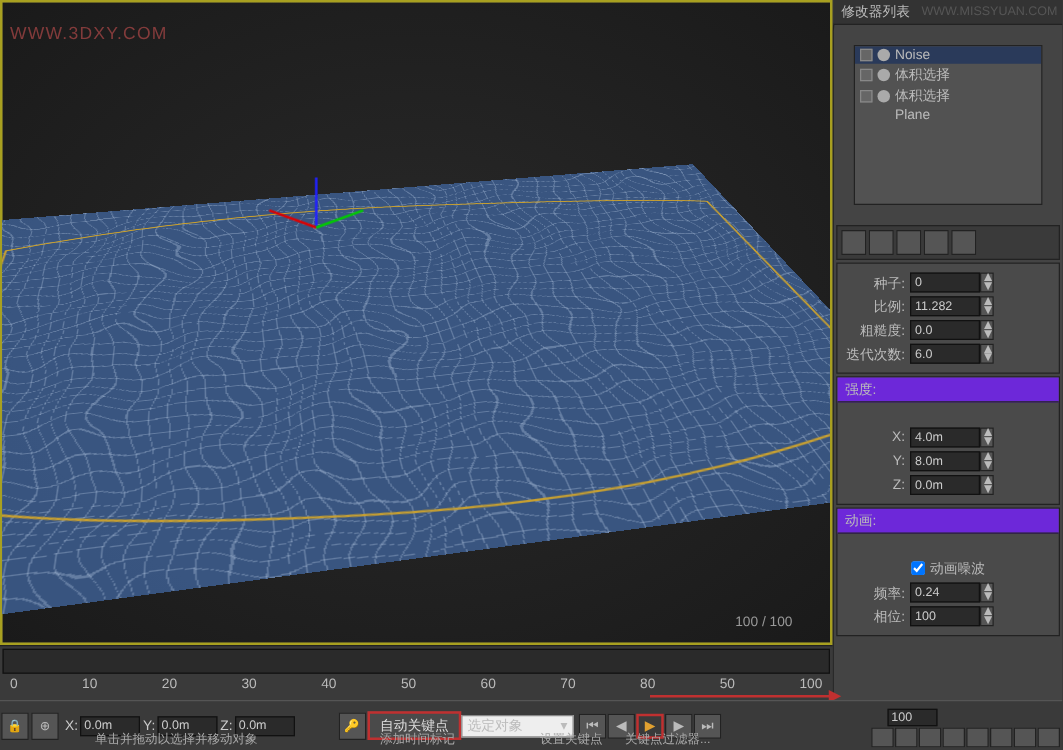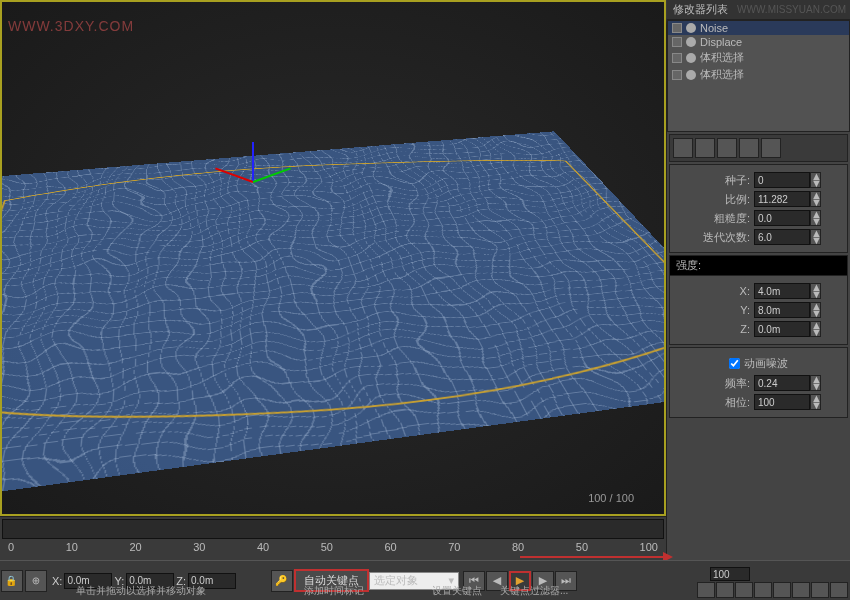--- a/index.html
+++ b/index.html
@@ -10,31 +10,31 @@
 .mesh{position:absolute;top:20px;left:-30px;width:700px;height:480px;transform:perspective(800px) rotateX(55deg) rotateZ(-10deg);}
 .mesh svg{width:100%;height:100%;}
 .gizmo{position:absolute;left:250px;top:140px;}
 .gizmo .ax{position:absolute;width:2px;height:40px;transform-origin:bottom;}
 .gizmo .rx{background:#d00;transform:rotate(-70deg);}
 .gizmo .ry{background:#0c0;transform:rotate(70deg);}
 .gizmo .rz{background:#22f;transform:rotate(0);}
 .frame-ind{position:absolute;right:30px;bottom:10px;color:#999;font-size:11px;}
 .right-panel{position:absolute;right:0;top:0;width:184px;height:600px;background:#444;border-left:1px solid #222;border-radius:25px;}
 .stack-title{background:#333;padding:2px 6px;font-size:11px;border-bottom:1px solid #222;}
-.stack{background:#525252;border:1px solid #222;margin:0;height:112px;overflow:auto;}
+.stack{background:#525252;border:1px solid #222;margin:16px;height:128px;overflow:auto;}
 .stack-row{display:flex;align-items:center;padding:1px 4px;gap:4px;}
 .stack-row.sel{background:#2a3a5a;}
 .stack-row .tog{width:10px;height:10px;border:1px solid #888;background:#666;}
 .stack-row .bulb{width:10px;height:10px;border-radius:50%;background:#aaa;}
 .stack-btns{display:flex;gap:2px;padding:3px;background:#3a3a3a;border:1px solid #222;margin:2px;}
 .stack-btns .b{width:20px;height:20px;background:#555;border:1px solid #222;}
 .params{margin:2px;background:#4a4a4a;border:1px solid #222;padding:4px;}
-.param-title{background:#000000;margin:-4px -4px 7px -4px;padding:2px 6px;border-bottom:1px solid #222;}
+.param-title{background:#6d28d9;margin:-4px -4px 20px -4px;padding:2px 6px;border-bottom:1px solid #222;}
 .prow{display:flex;align-items:center;margin:3px 0;gap:4px;}
-.prow .lab{width:50px;text-align:right;margin-left:26px;}
+.prow .lab{width:50px;text-align:right;}
 .spinner{display:flex;}
 .spinner input{width:56px;height:16px;background:#2a2a2a;border:1px solid #111;color:#ccc;font-size:10px;padding:0 3px;}
 .spinner .sp{width:11px;background:#555;border:1px solid #222;font-size:7px;display:flex;flex-direction:column;}
 .spinner .sp span{height:7px;text-align:center;line-height:6px;}
 .cb{display:flex;align-items:center;justify-content:center;gap:4px;}
 .cb input{width:11px;height:11px;}
 .timeline{position:absolute;left:0;bottom:40px;width:666px;height:44px;background:#3a3a3a;border-top:1px solid #222;}
 .slider-track{height:20px;background:#2a2a2a;border:1px solid #111;margin:2px;position:relative;}
 .ticks{display:flex;justify-content:space-between;padding:0 8px;color:#888;font-size:9px;}
 .status{position:absolute;left:0;bottom:0;width:850px;height:40px;background:#3a3a3a;border-top:1px solid #555;display:flex;align-items:center;}
@@ -92,31 +92,30 @@
   <div class="wm2">WWW.MISSYUAN.COM</div>
   <div class="stack">
     <div class="stack-row sel">
         <span class="tog"></span>
         <span class="bulb"></span>
         <span>Noise</span>
       </div>
     <div class="stack-row">
         <span class="tog"></span>
         <span class="bulb"></span>
-        <span>Displace</span>
+        <span>体积选择</span>
       </div>
     <div class="stack-row">
         <span class="tog"></span>
         <span class="bulb"></span>
         <span>体积选择</span>
       </div>
     <div class="stack-row">
-        <span class="tog"></span>
-        <span class="bulb"></span>
-        <span>体积选择</span>
+        <span style="width:24px"></span>
+        <span>Plane</span>
       </div>
   </div>
   <div class="stack-btns">
     <div class="b"></div>
     <div class="b"></div>
     <div class="b"></div>
     <div class="b"></div>
     <div class="b"></div>
   </div>
 
@@ -191,20 +190,21 @@
           <input value="0.0m" style="">
           <div class="sp">
             <span>▲</span>
             <span>▼</span>
           </div>
         </div>
       </div>
   </div>
 
   <div class="params">
+    <div class="param-title">动画:</div>
     <div class="cb" style="margin:4px 0">
         <input type="checkbox" checked="" style="">
         <span>动画噪波</span>
       </div>
     <div class="prow">
         <span class="lab">频率:</span>
         <div class="spinner">
           <input value="0.24" style="">
           <div class="sp">
             <span>▲</span>

